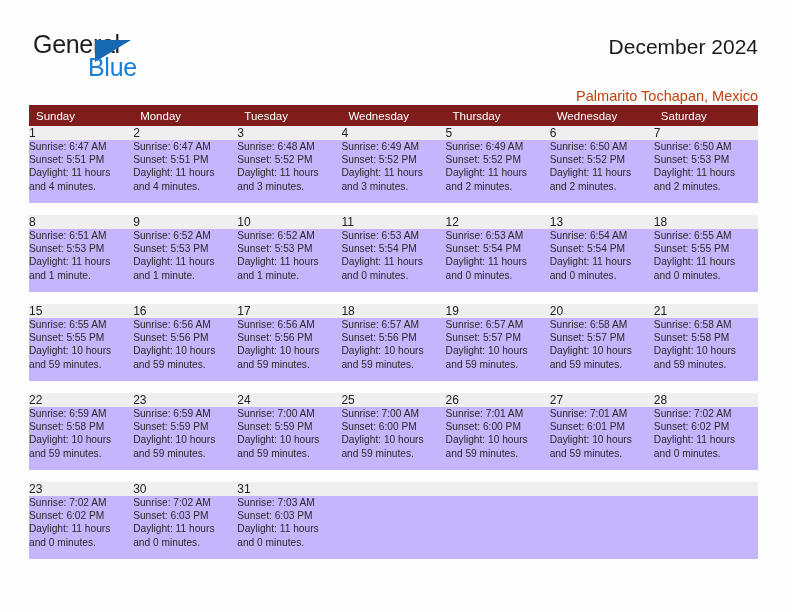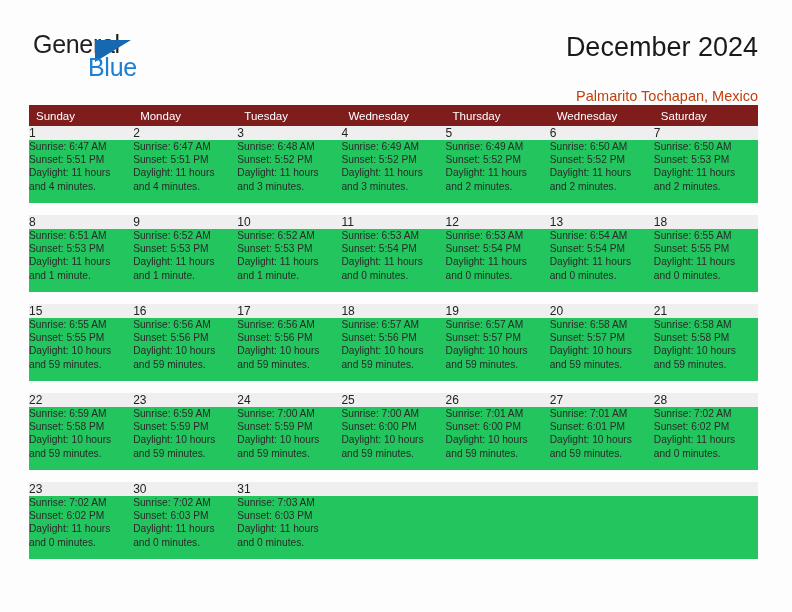--- a/index.html
+++ b/index.html
@@ -60,21 +60,21 @@
     letter-spacing: -0.3px;
   }
 
   #title-block {
     position: absolute;
     right: 34px;
     top: 31px;
     text-align: right;
   }
   #cal-title {
-    font-size: 27px;
+    font-size: 21px;
     line-height: 32px;
     color: #1a1a1a;
     font-weight: normal;
     white-space: nowrap;
   }
   #cal-subtitle {
     margin-top: 24px;
     font-size: 14.5px;
     line-height: 18px;
     color: #c2410c;
@@ -112,21 +112,21 @@
   .daynum-row td {
     background: #efefef;
     font-size: 12px;
     color: #222222;
     padding: 3px 0 3px 7px;
     height: 14px;
   }
   .daynum-row td.empty { background: #efefef; }
 
   .detail-row td {
-    background: #22c55e;
+    background: #c4b5fd;
     font-size: 10.2px;
     line-height: 13.2px;
     color: #2a2a2a;
     padding: 3px 6px 0 7px;
     height: 63px;
   }
 
   .week-sep td {
     padding: 0;
     height: 0;

